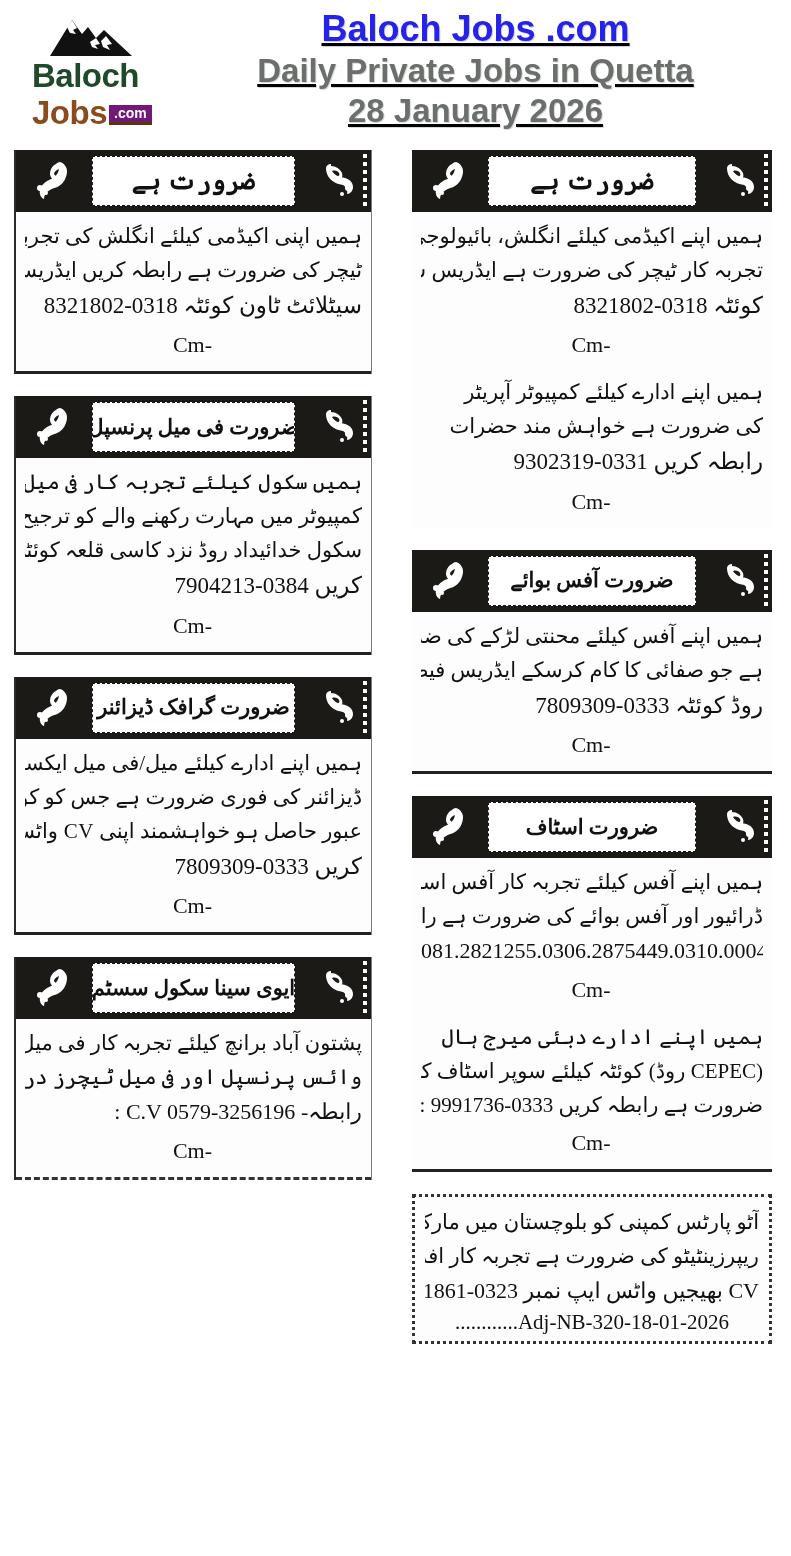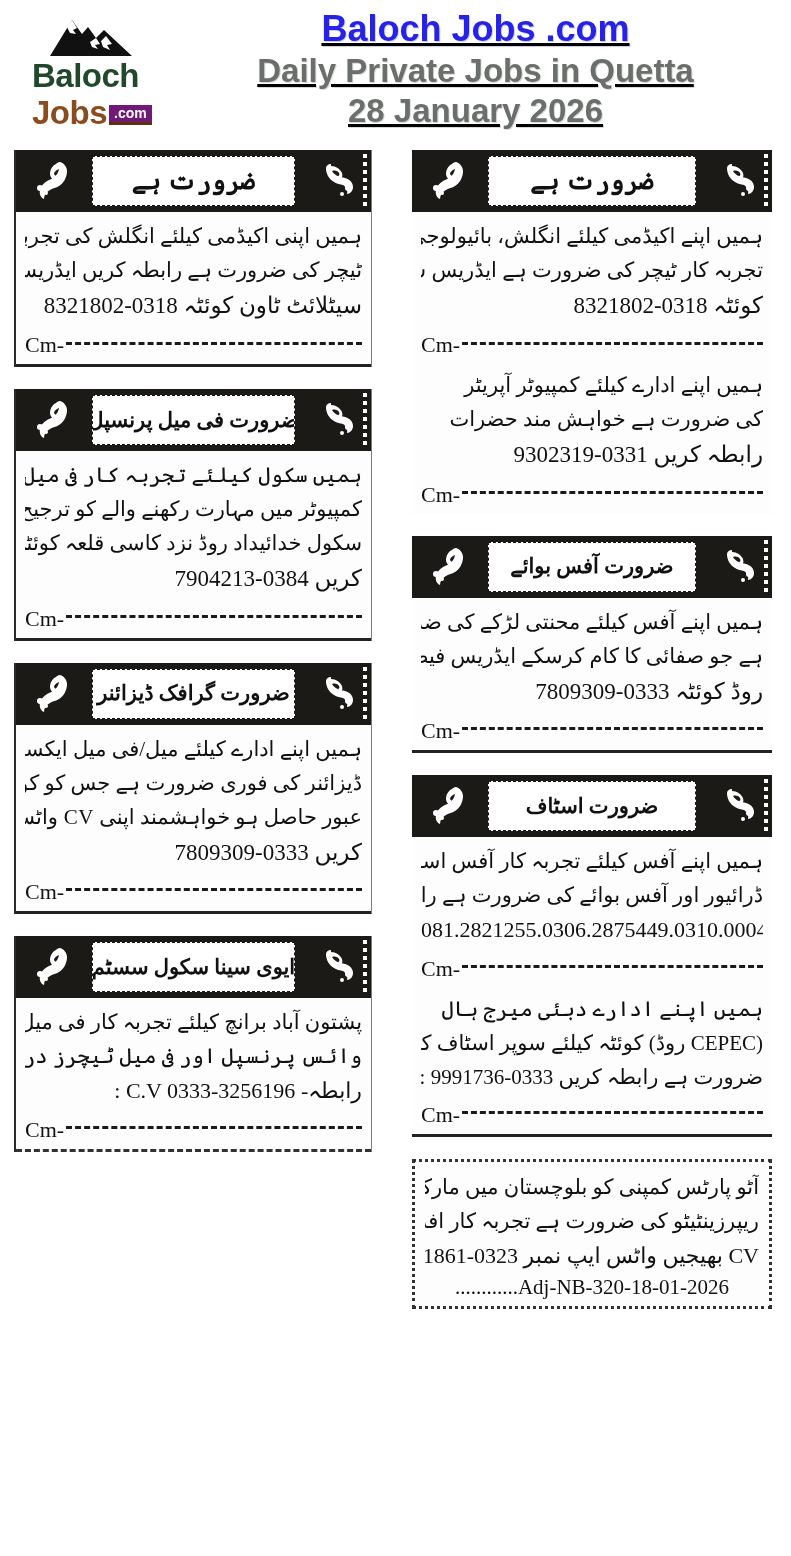--- a/index.html
+++ b/index.html
@@ -210,20 +210,21 @@
 
   
   .cm-row{
     direction:ltr;
     display:flex;
     align-items:center;
     padding:4px 9px 6px 9px;
     font-family:"Liberation Serif",serif;
     font-size:22px;
     color:#111;
+    flex-direction:column;
   }
   .cm-label{ margin-right:2px; }
   .cm-dashes{
     flex:1 1 auto;
     height:0;
     border-top:3px dashed #1a1a1a;
     margin-bottom:4px;
   }
 
   
@@ -399,21 +400,21 @@
           <svg width="46" height="46" viewBox="0 0 46 46">
               <path d="M16 8c5 0 9 3 11 7 1 3 0 6-2 7-2 0-3-2-2-3 1-2 2-2 1-4-1-2-4-3-7-2 3 5 8 6 13 7 4 1 8 4 8 9 0 4-3 7-6 7 1-4-1-7-4-9-3-1-6-1-9-3-5-3-8-8-8-14 0-2 2-4 5-4z" fill="#fff"></path>
               <circle cx="33" cy="30" r="3" fill="#fff"></circle>
               <circle cx="27" cy="36" r="2" fill="#fff"></circle>
             </svg>
         </div>
       </div>
       <div class="ad-body">
         <div class="ad-line">پشتون آباد برانچ کیلئے تجربہ کار فی میل</div>
         <div class="ad-line">وائس پرنسپل اور فی میل ٹیچرز درکار ہے</div>
-        <div class="ad-line numtight">رابطہ- C.V  0333-3256196 :</div>
+        <div class="ad-line numtight">رابطہ- C.V  0579-3256196 :</div>
       </div>
       <div class="cm-row">
         <span class="cm-label">Cm-</span>
         <span class="cm-dashes"></span>
       </div>
       <div class="ad-bottomrule dash"></div>
     </div>
 
   </div>
 

